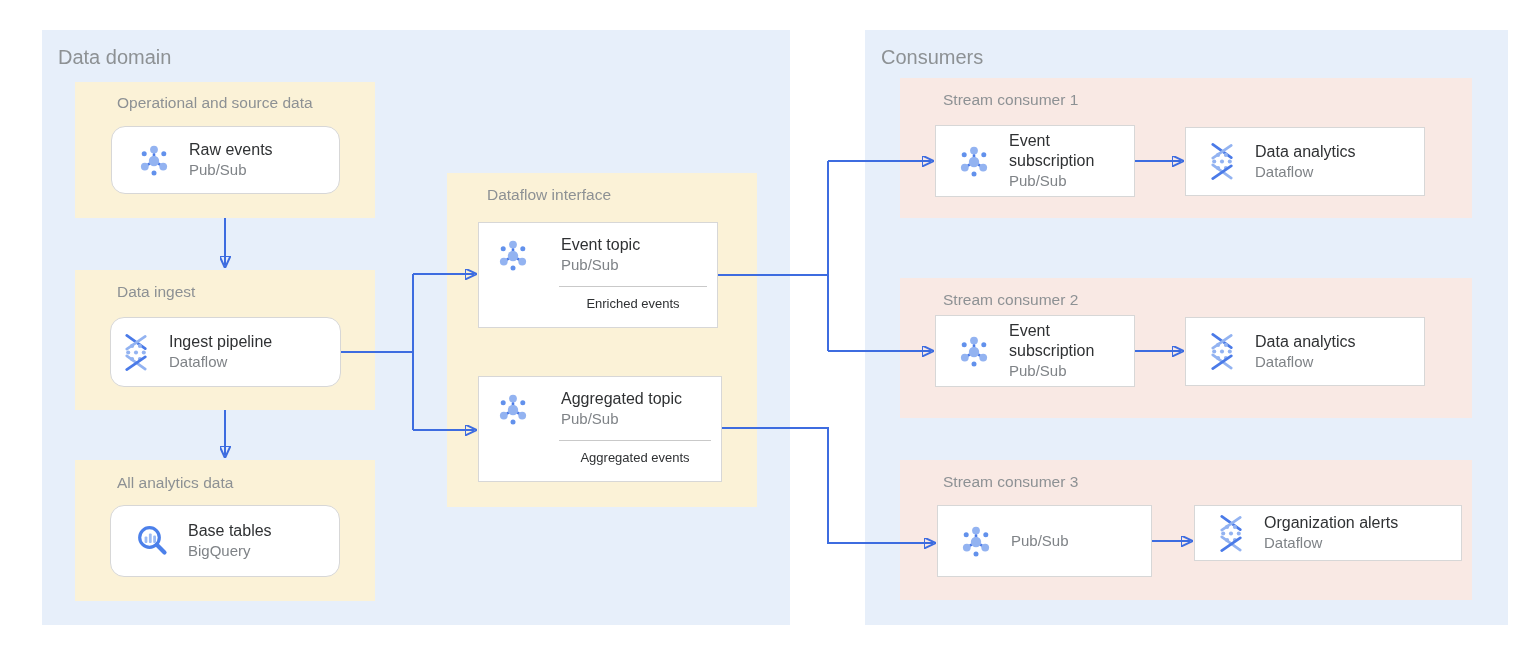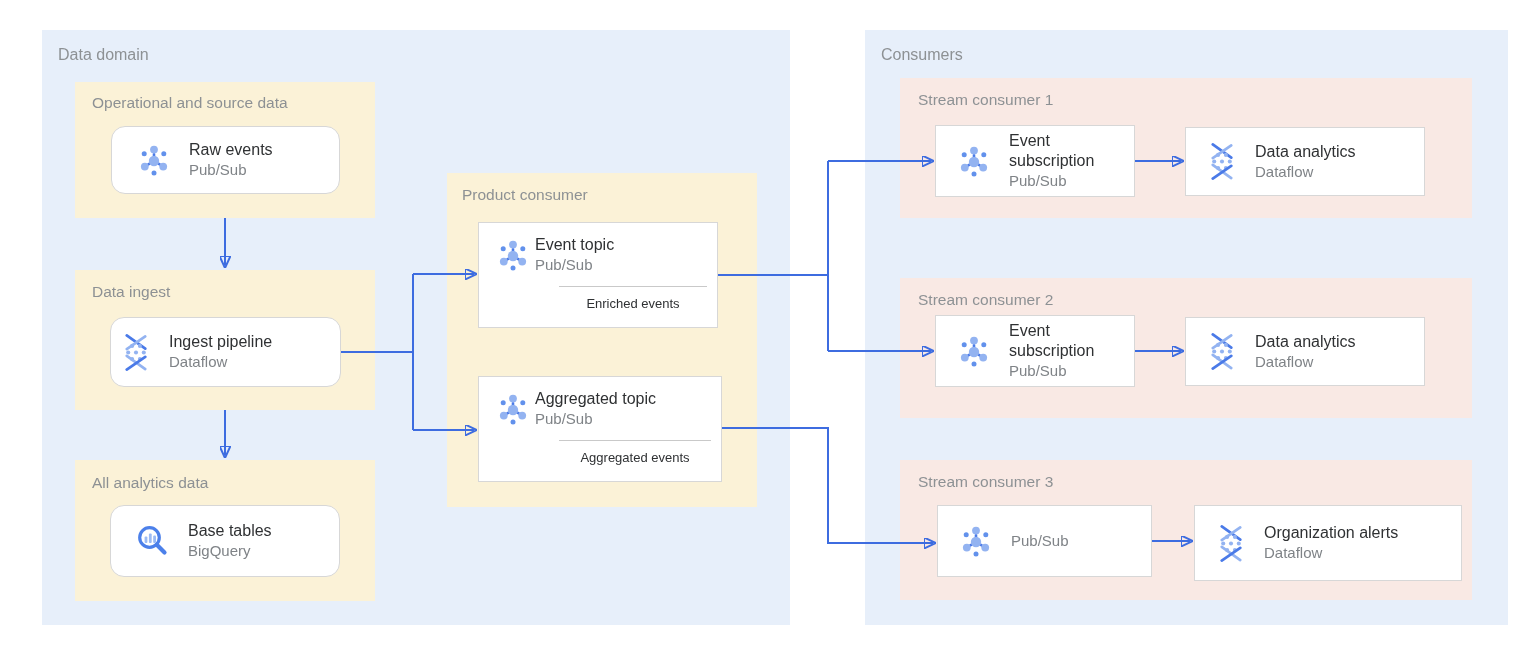--- a/index.html
+++ b/index.html
@@ -6,37 +6,37 @@
     --container-blue:#e7effa; --group-yellow:#fbf2d7; --group-pink:#f9e9e4;
     --card-bg:#ffffff; --card-border:#d7d7d7; --arrow-blue:#3d6ce0;
     --icon-blue-light:#93b3f1; --icon-blue-mid:#6291ec; --icon-blue-dark:#4a7ae8;
     --label-gray:#8d9194; --title-dark:#2f3133; --subtitle-gray:#7f8387;
     --divider-gray:#c9c9c9; --page-bg:#ffffff;
   }
   html,body{margin:0;padding:0;background:var(--page-bg);}
   #canvas{position:relative;width:1534px;height:660px;background:var(--page-bg);
           font-family:"Liberation Sans",sans-serif;overflow:hidden;}
   .container{position:absolute;background:var(--container-blue);z-index:1;}
-  .container-label{position:absolute;font-size:16px;color:var(--label-gray);z-index:2;}
+  .container-label{position:absolute;font-size:20px;color:var(--label-gray);z-index:2;}
   .group{position:absolute;z-index:2;}
   .group.yellow{background:var(--group-yellow);}
   .group.pink{background:var(--group-pink);}
-  .group-label{position:absolute;font-size:15.5px;color:var(--label-gray);z-index:2;}
+  .group-label{position:absolute;font-size:15.5px;color:var(--label-gray);z-index:2;margin-left:25px;}
   svg.arrows{position:absolute;left:0;top:0;z-index:3;pointer-events:none;}
   svg.arrows path{stroke:var(--arrow-blue);stroke-width:2;fill:none;}
   .card{position:absolute;background:var(--card-bg);border:1px solid var(--card-border);
         box-sizing:border-box;z-index:4;display:flex;align-items:center;
         padding:0 10px 0 20px;gap:17px;}
   .card.pad-lg{padding-left:24px;border-radius:14px;}
   .card .txt{display:flex;flex-direction:column;}
   .card .title{font-size:16px;line-height:20px;color:var(--title-dark);}
   .card .subtitle{font-size:15px;line-height:20px;color:var(--subtitle-gray);}
   .card .txt.wrap{max-width:120px;}
   .topic{flex-direction:column;align-items:stretch;padding:0;gap:0;}
-  .topic .main{display:flex;align-items:center;gap:4px;padding:0 10px 0 16px;height:63px;}
+  .topic .main{display:flex;align-items:center;gap:30px;padding:0 10px 0 16px;height:63px;}
   .topic .divider{border-top:1px solid var(--divider-gray);margin:0 10px 0 80px;}
   .topic .caption{margin:0 10px 0 80px;text-align:center;padding-top:9px;
                   font-size:13px;color:var(--title-dark);}
   .icon{flex:0 0 auto;}
   .il{fill:var(--icon-blue-light);}
   .im{fill:var(--icon-blue-mid);}
   .is{stroke:var(--icon-blue-dark);stroke-width:2.6;fill:none;stroke-linecap:round;}
   .sd{stroke:var(--icon-blue-dark);stroke-width:2.8;fill:none;stroke-linecap:round;}
   .sl{stroke:var(--icon-blue-light);stroke-width:2.8;fill:none;stroke-linecap:round;}
   .dl{fill:var(--icon-blue-light);}
@@ -57,21 +57,21 @@
   <div class="group yellow" style="left:75px;top:82px;width:300px;height:136px;"></div>
   <div class="group-label" style="left:92px;top:94px;">Operational and source data</div>
 
   <div class="group yellow" style="left:75px;top:270px;width:300px;height:140px;"></div>
   <div class="group-label" style="left:92px;top:283px;">Data ingest</div>
 
   <div class="group yellow" style="left:75px;top:460px;width:300px;height:141px;"></div>
   <div class="group-label" style="left:92px;top:474px;">All analytics data</div>
 
   <div class="group yellow" style="left:447px;top:173px;width:310px;height:334px;"></div>
-  <div class="group-label" style="left:462px;top:186px;">Product consumer</div>
+  <div class="group-label" style="left:462px;top:186px;">Dataflow interface</div>
 
   <div class="group pink" style="left:900px;top:78px;width:572px;height:140px;"></div>
   <div class="group-label" style="left:918px;top:91px;">Stream consumer 1</div>
 
   <div class="group pink" style="left:900px;top:278px;width:572px;height:140px;"></div>
   <div class="group-label" style="left:918px;top:291px;">Stream consumer 2</div>
 
   <div class="group pink" style="left:900px;top:460px;width:572px;height:140px;"></div>
   <div class="group-label" style="left:918px;top:473px;">Stream consumer 3</div>
 
@@ -271,21 +271,21 @@
         <circle class="il" cx="27.2" cy="24.6" r="3.9"></circle>
       <circle class="im" cx="8.2" cy="11.8" r="2.5"></circle>
         <circle class="im" cx="27.8" cy="11.8" r="2.5"></circle>
       <circle class="im" cx="18" cy="31" r="2.5"></circle>
     </svg>
     <div class="txt wrap">
       <span class="subtitle">Pub/Sub</span>
       </div>
   </div>
 
-  <div class="card" style="left:1194px;top:505px;width:268px;height:76px;">
+  <div class="card" style="left:1194px;top:505px;width:268px;height:56px;">
     <svg class="icon" width="32" height="37" viewBox="0 0 32 38">
       <path class="sd" d="M6.5 1.5 L25.5 15"></path>
         <path class="sl" d="M25.5 2.5 L6.5 15.5"></path>
       <circle class="dl" cx="24" cy="19" r="2.1"></circle>
         <circle class="dl" cx="20" cy="25.8" r="2.1"></circle>
       <circle class="dl" cx="12" cy="25.8" r="2.1"></circle>
         <circle class="dl" cx="8" cy="19" r="2.1"></circle>
       <circle class="dl" cx="12" cy="12.2" r="2.1"></circle>
         <circle class="dl" cx="20" cy="12.2" r="2.1"></circle>
       <circle class="dl" cx="16" cy="19" r="2.1"></circle>

